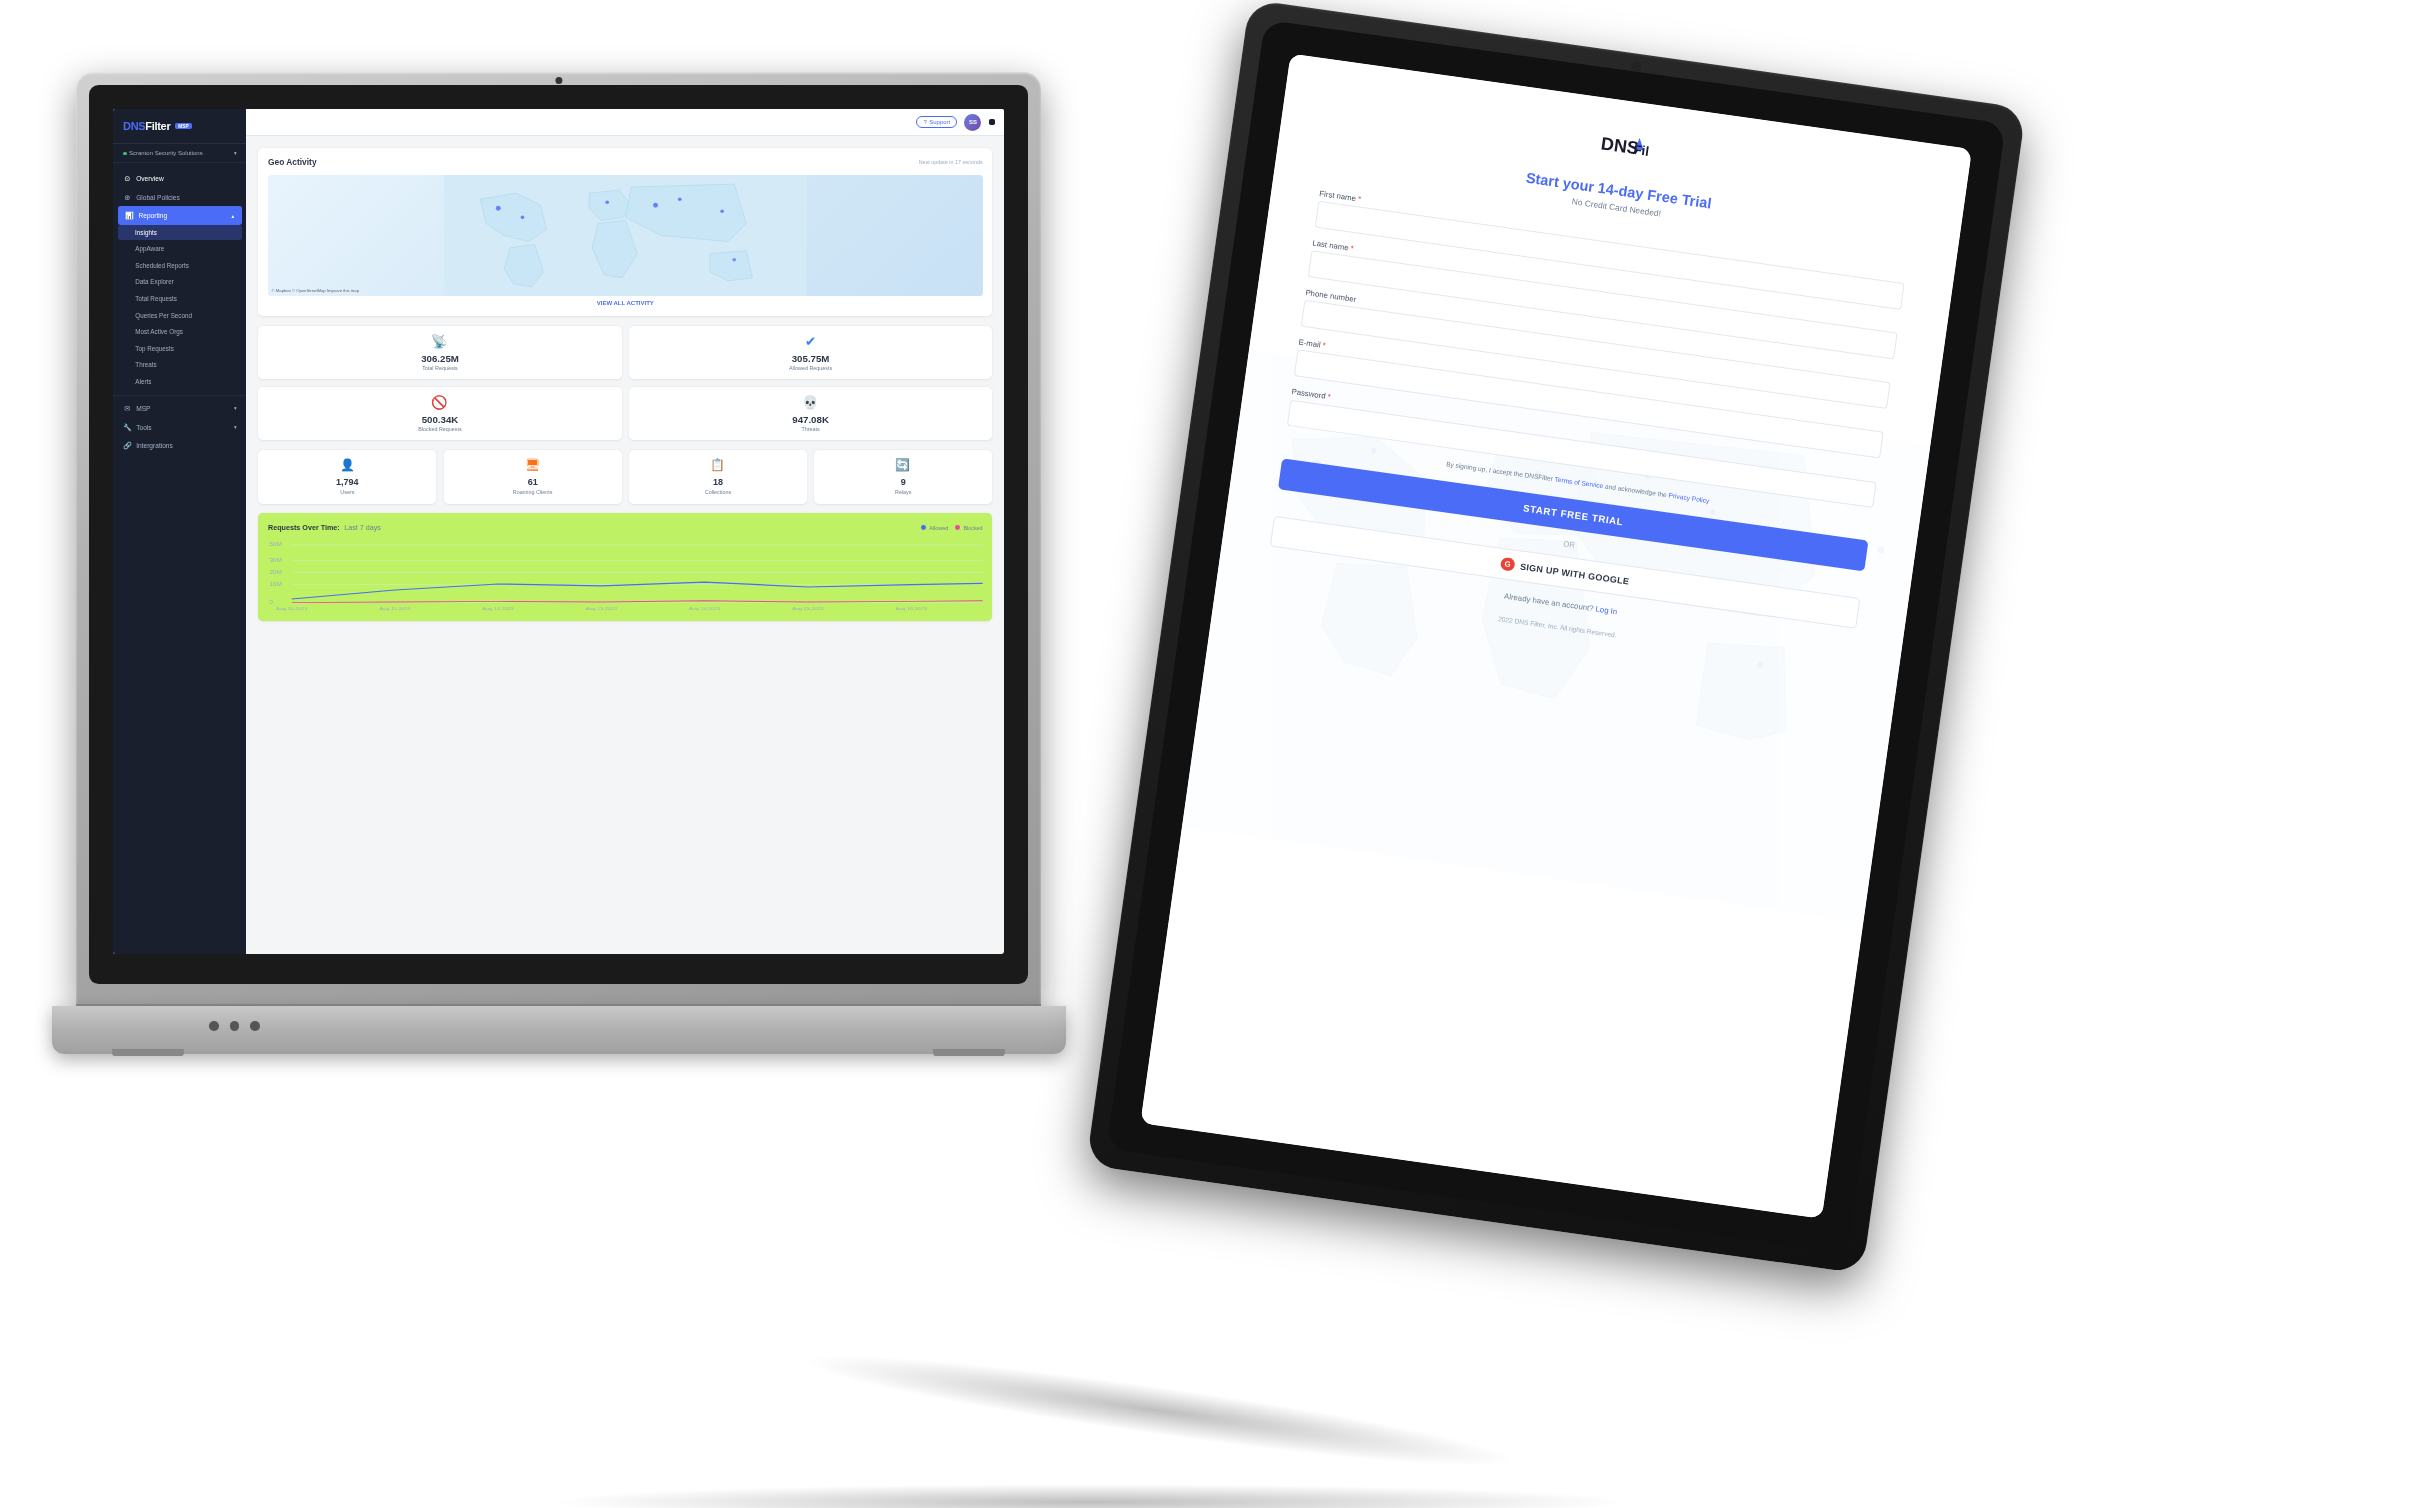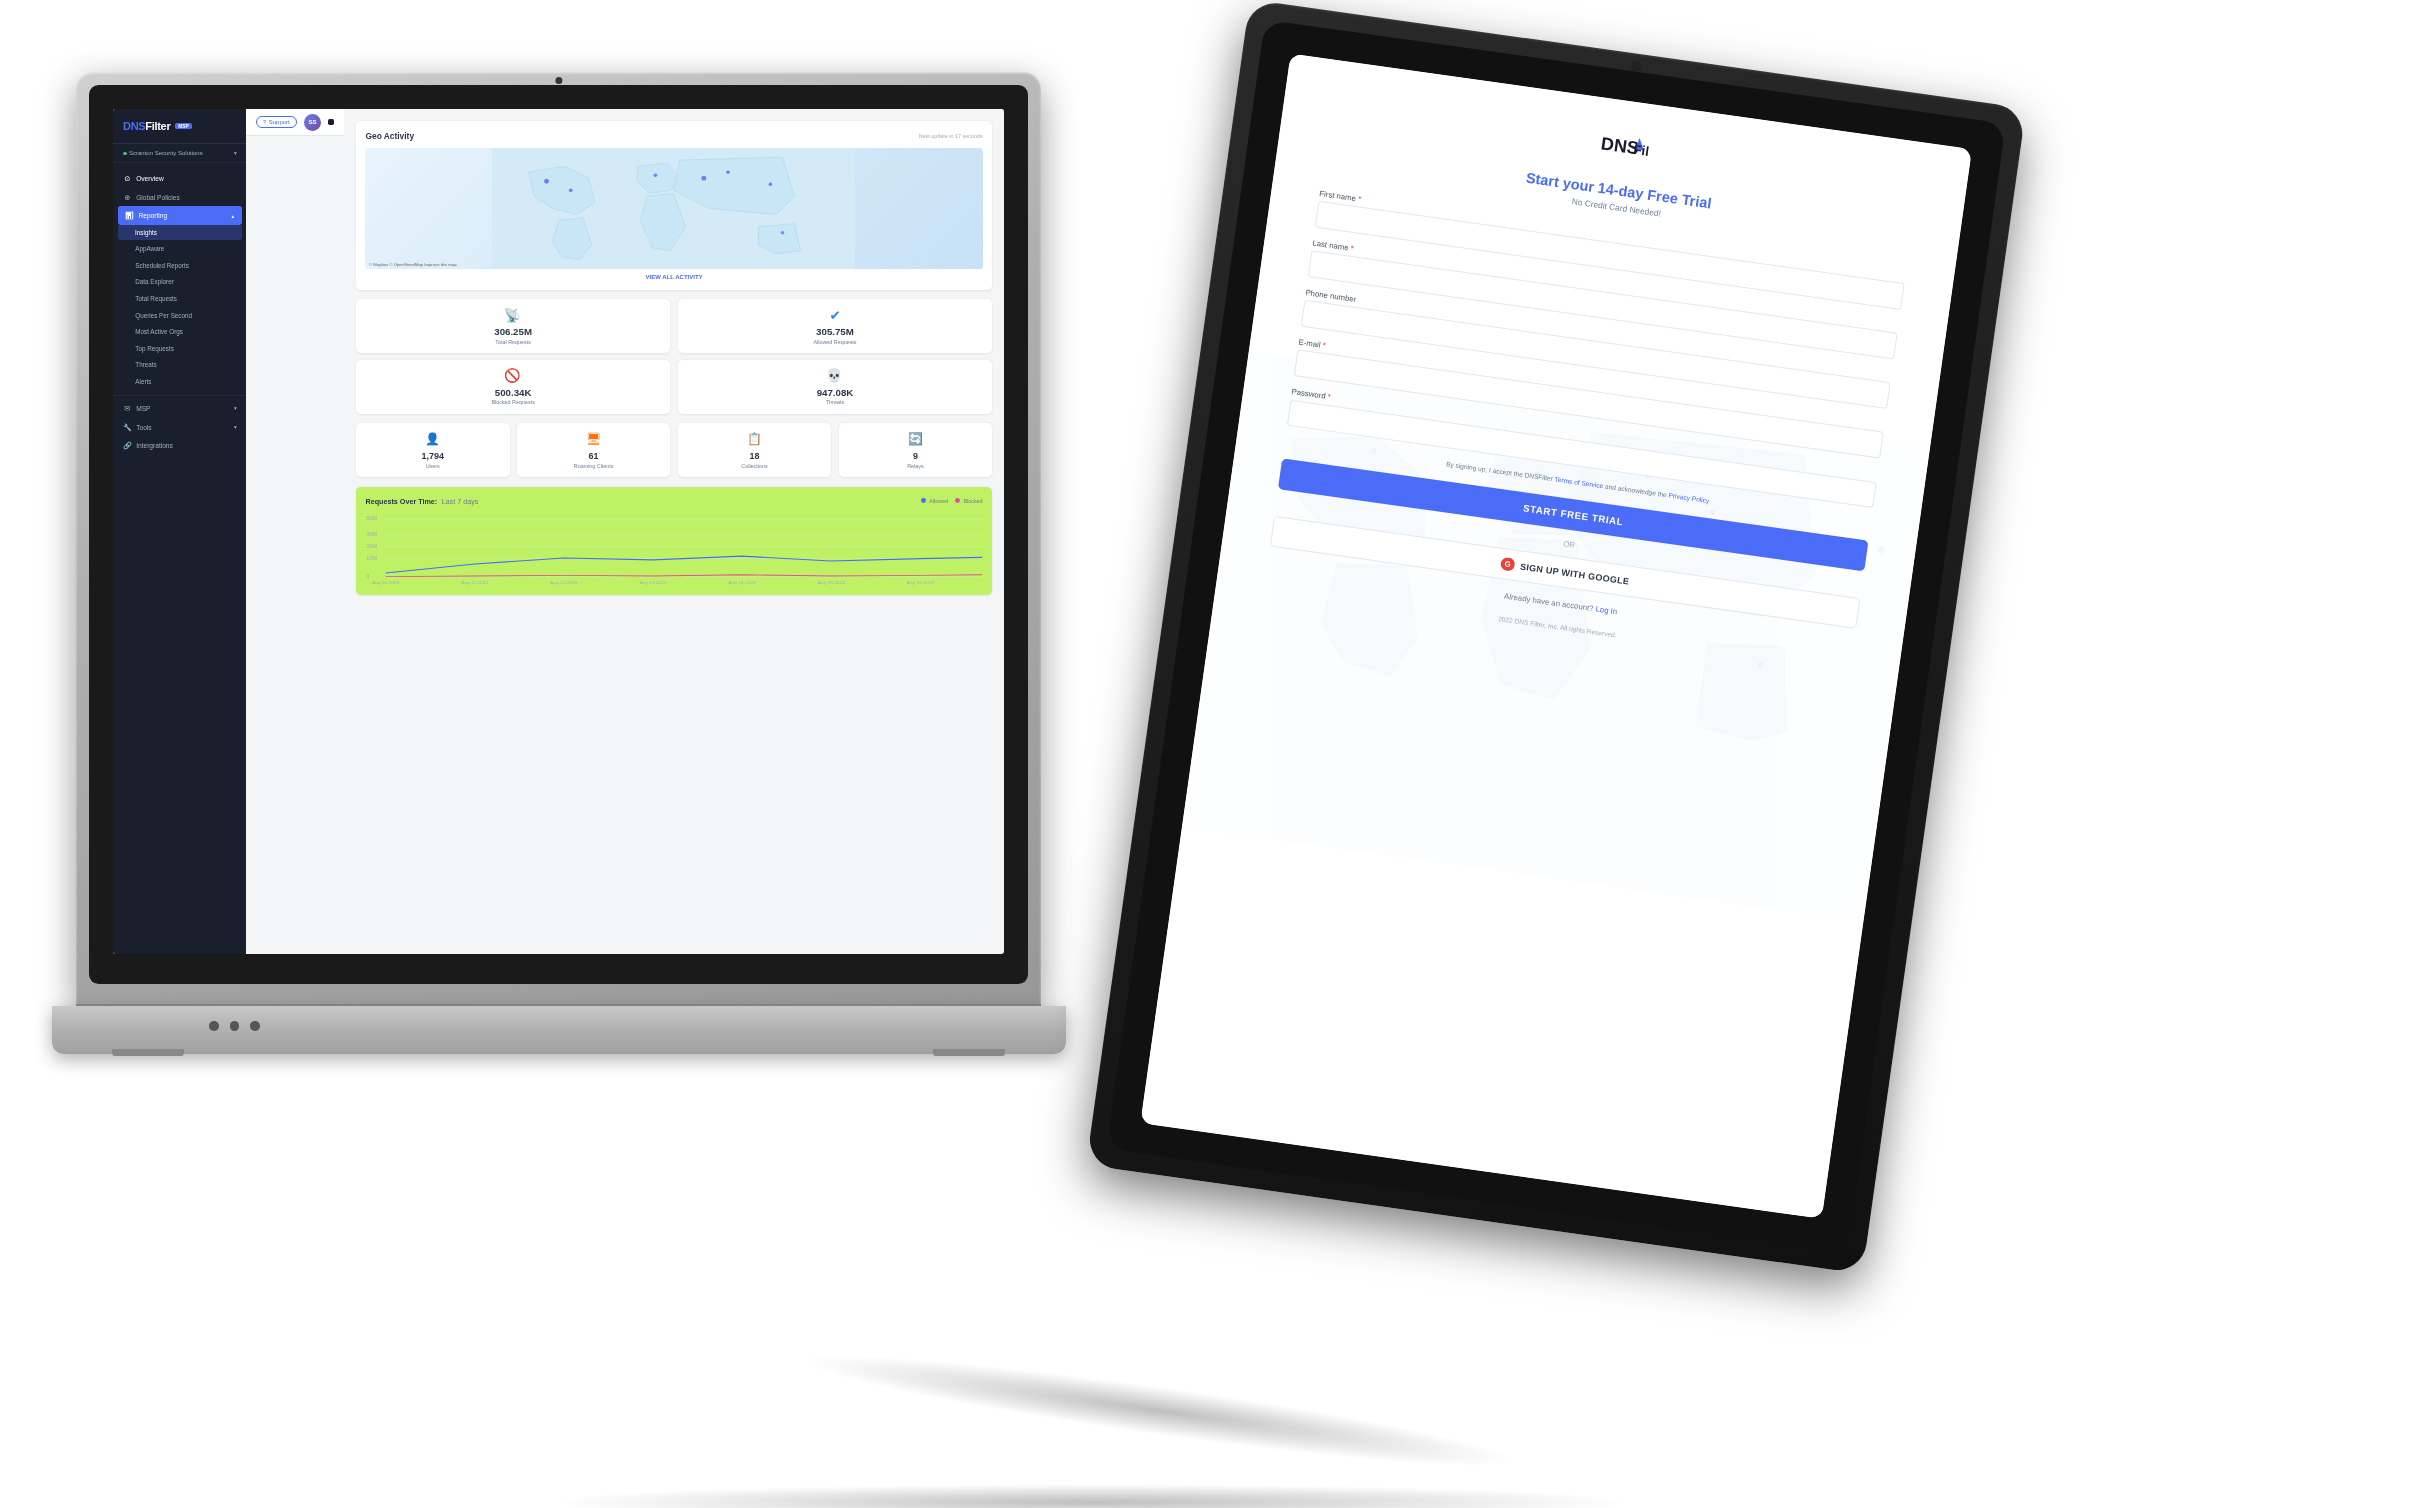--- a/index.html
+++ b/index.html
@@ -263,21 +263,21 @@
 
     .nav-arrow {
       margin-left: auto;
       font-size: 5.4px;
     }
 
     
     .main-content {
       flex: 1;
       display: flex;
-      flex-direction: row;
+      flex-direction: column;
       overflow: hidden;
     }
 
     .top-bar {
       height: 26.5px;
       background: white;
       border-bottom: 0.6px solid #e2e8f0;
       display: flex;
       align-items: center;
       justify-content: flex-end;

